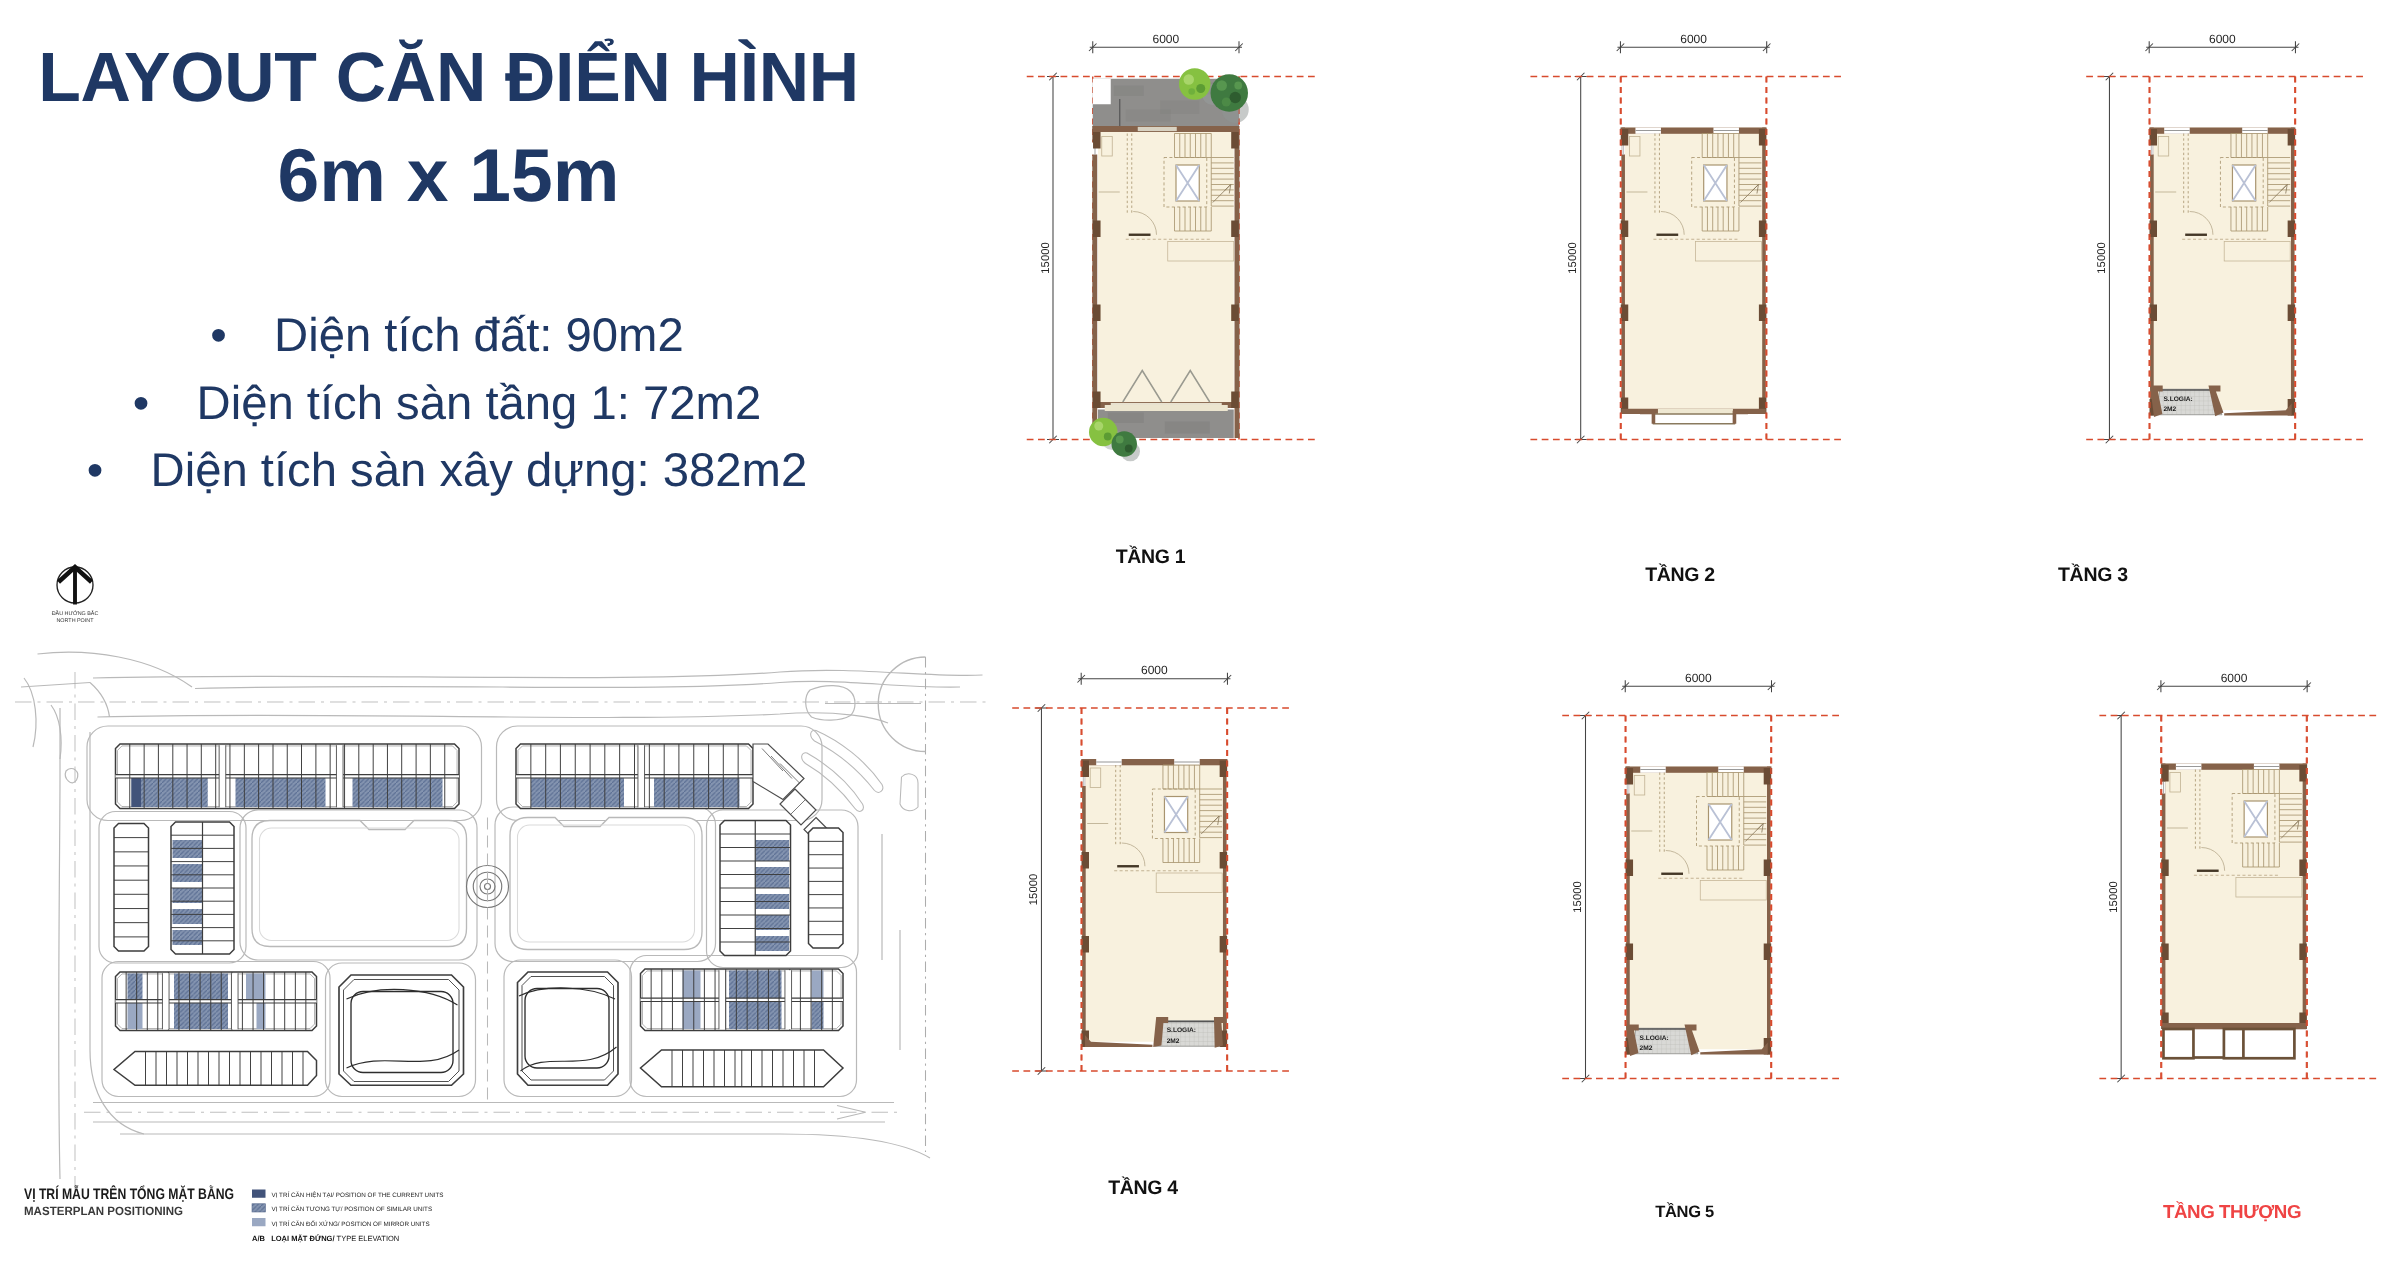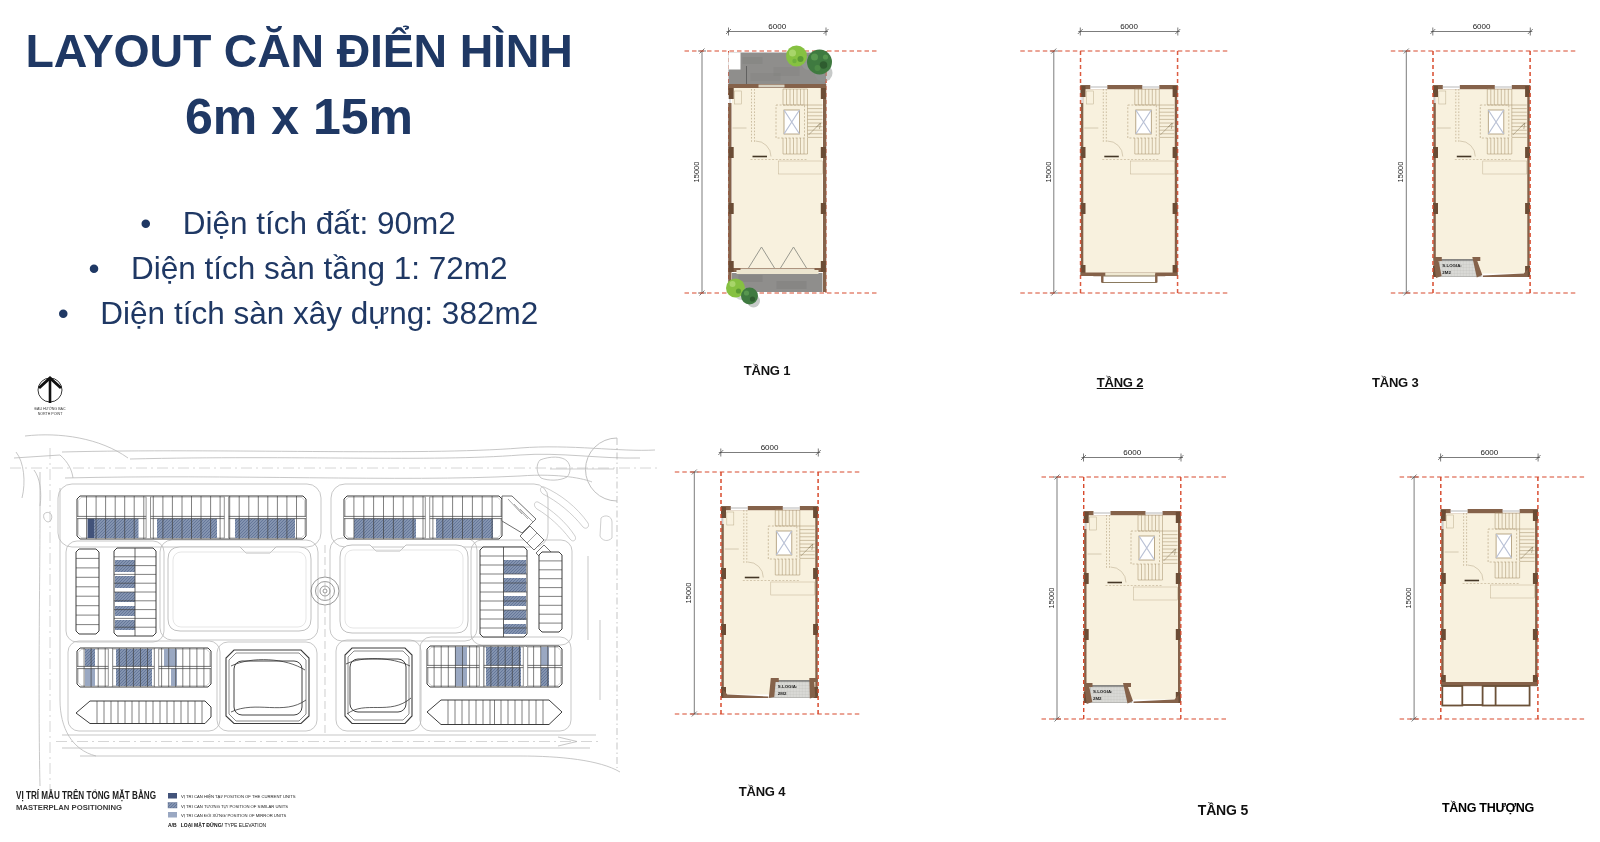--- a/index.html
+++ b/index.html
@@ -14,29 +14,29 @@
 <div class="abs" style="left:-21px;top:88px;width:640px;text-align:center;color:#1f3864;font-weight:bold;font-size:50px;">6m x 15m</div>
 
 <div class="abs" style="left:-22px;top:201px;width:640px;text-align:center;color:#1f3864;font-size:31.5px;line-height:45px;">
 <div>• Diện tích đất: 90m2</div>
 <div>• Diện tích sàn tầng 1: 72m2</div>
 <div>• Diện tích sàn xây dựng: 382m2</div>
 </div>
 
 <div class="abs" style="left:667px;top:363px;width:200px;text-align:center;font-weight:bold;font-size:13px;color:#111;letter-spacing:-0.2px;">TẦNG 1</div>
 
-<div class="abs" style="left:1020px;top:375px;width:200px;text-align:center;font-weight:bold;font-size:13px;color:#111;letter-spacing:-0.2px;text-decoration:underline;">TẦNG 2</div>
+<div class="abs" style="left:1020px;top:375px;width:200px;text-align:center;font-weight:bold;font-size:13px;color:#111;letter-spacing:-0.2px;">TẦNG 2</div>
 
 <div class="abs" style="left:1372px;top:375px;width:200px;font-weight:bold;font-size:13px;color:#111;letter-spacing:-0.2px;">TẦNG 3</div>
 
 <div class="abs" style="left:662px;top:784px;width:200px;text-align:center;font-weight:bold;font-size:13px;color:#111;letter-spacing:-0.2px;">TẦNG 4</div>
 
-<div class="abs" style="left:1048px;top:802px;width:200px;text-align:right;font-weight:bold;font-size:14px;color:#111;letter-spacing:-0.2px;">TẦNG 5</div>
-
-<div class="abs" style="left:1388px;top:801px;width:200px;text-align:center;font-weight:bold;font-size:12.5px;color:#000000;letter-spacing:-0.3px;">TẦNG THƯỢNG</div>
+<div class="abs" style="left:1023px;top:802px;width:200px;text-align:center;font-weight:bold;font-size:11px;color:#111;letter-spacing:-0.2px;">TẦNG 5</div>
+
+<div class="abs" style="left:1388px;top:801px;width:200px;text-align:center;font-weight:bold;font-size:12.5px;color:#ef4444;letter-spacing:-0.3px;">TẦNG THƯỢNG</div>
 <svg class="abs" style="left:0;top:0" width="1600" height="842" viewBox="0 0 1600 842">
 <defs>
 <pattern id="hatchB" width="3" height="3" patternUnits="userSpaceOnUse">
 <rect width="3" height="3" fill="#8494b0"></rect>
 <path d="M0,3 L3,0" stroke="#5d7094" stroke-width="0.8"></path>
 </pattern>
 <pattern id="hatchG" width="3" height="3" patternUnits="userSpaceOnUse">
 <rect width="3" height="3" fill="#d9d9d6"></rect>
 <path d="M0,0 L3,0 M0,0 L0,3" stroke="#bdbdb9" stroke-width="0.5"></path>
 </pattern>

